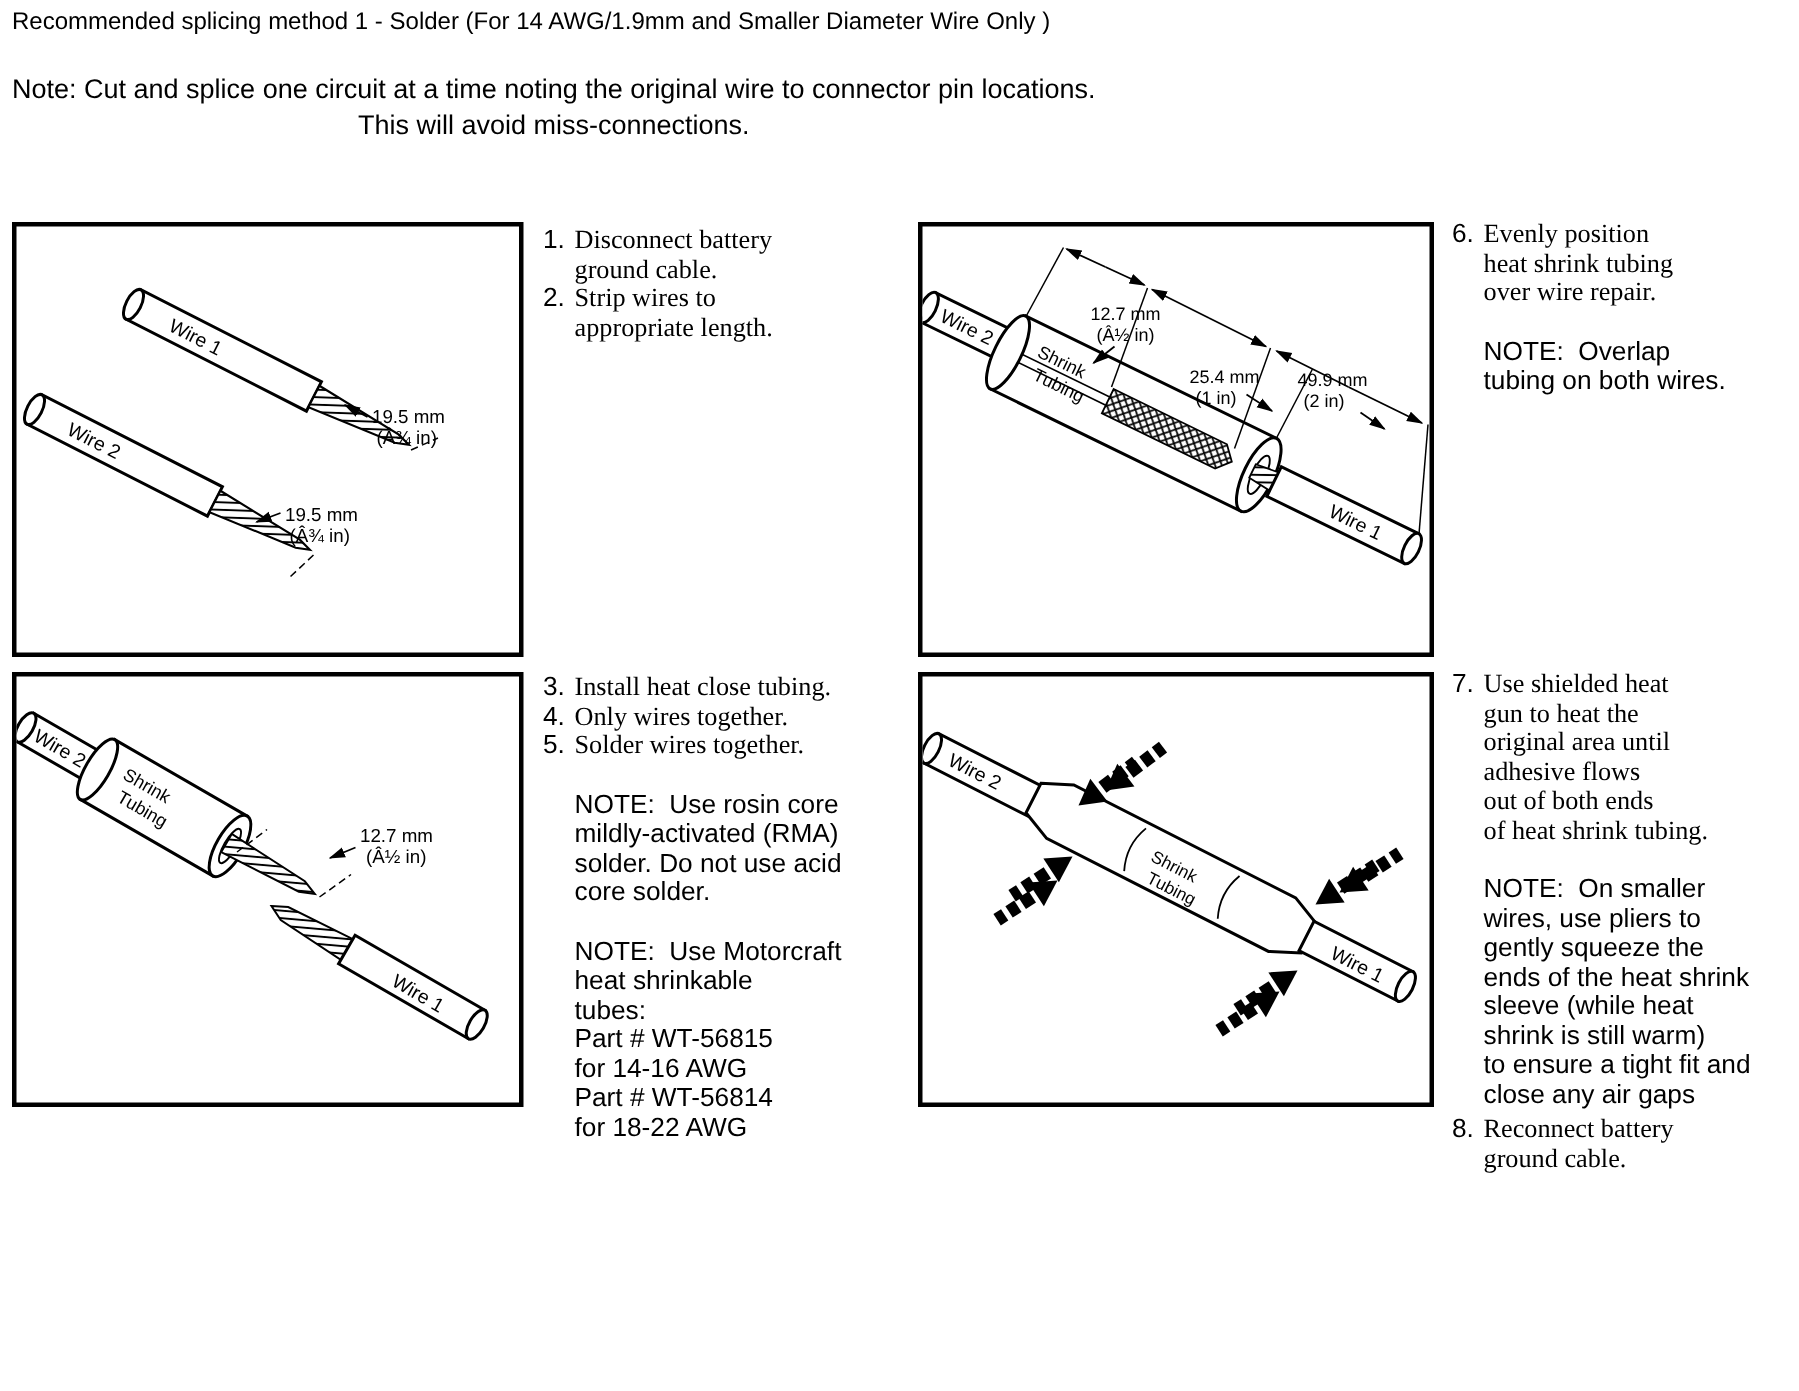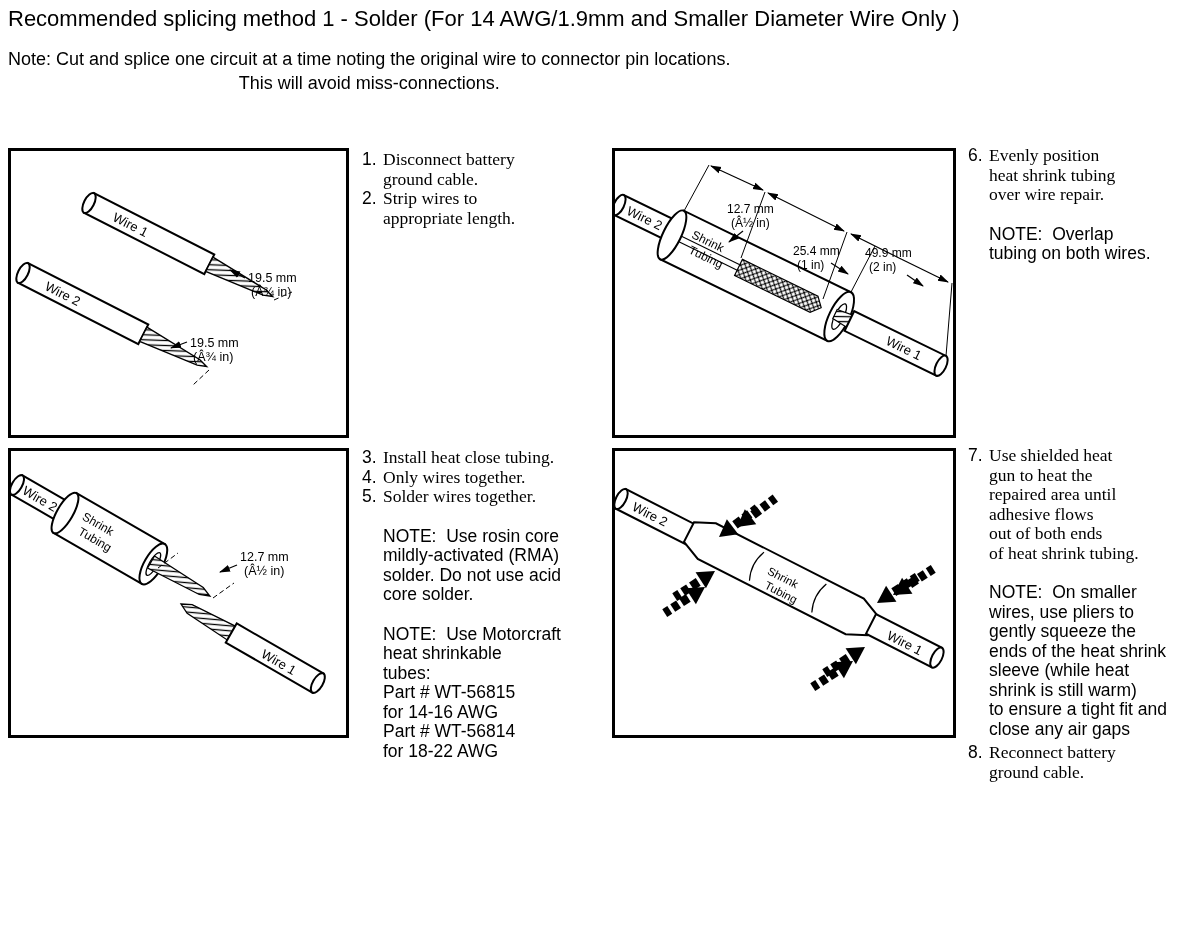--- a/index.html
+++ b/index.html
@@ -1,21 +1,21 @@
 <!DOCTYPE html>
 <html><head>
 <meta charset="utf-8">
 <style>
   * { margin:0; padding:0; box-sizing:border-box; }
   html,body { background:#fff; }
   body {
     position:relative; width:1199px; height:927px; overflow:hidden;
     color:#000; font-family:"Liberation Sans", sans-serif;
   }
-  .title { position:absolute; left:8px; top:6px; font-size:22px; white-space:pre; }
+  .title { position:absolute; left:8px; top:6px; font-size:16px; white-space:pre; }
   .top-note { position:absolute; left:8px; top:47px; font-size:18px; line-height:24px; white-space:pre-wrap;text-align:center; }
   .panel { position:absolute; border:3px solid #000; background:#fff; }
   .panel-a { left:8px;   top:148px; width:341px; height:290px; }
   .panel-b { left:612px; top:148px; width:344px; height:290px; }
   .panel-c { left:8px;   top:448px; width:341px; height:290px; }
   .panel-d { left:612px; top:448px; width:344px; height:290px; }
   .panel svg { display:block; width:100%; height:100%; }
   svg text { font-family:"Liberation Sans", sans-serif; fill:#000; stroke:none; }
   .col { position:absolute; font-size:17.5px; line-height:19.5px; }
   .col1-top    { left:362px; top:150px; width:246px; }
@@ -272,21 +272,21 @@
   </div>
   <div class="note-block">NOTE:  Overlap
 tubing on both wires.</div>
 </div>
 
 <div class="col col2-bottom">
   <div class="step">
     <span class="num">7.</span>
     <span class="txt">Use shielded heat
 gun to heat the
-repaired area until
+original area until
 adhesive flows
 out of both ends
 of heat shrink tubing.</span>
   </div>
   <div class="note-block">NOTE:  On smaller
 wires, use pliers to
 gently squeeze the
 ends of the heat shrink
 sleeve (while heat
 shrink is still warm)

